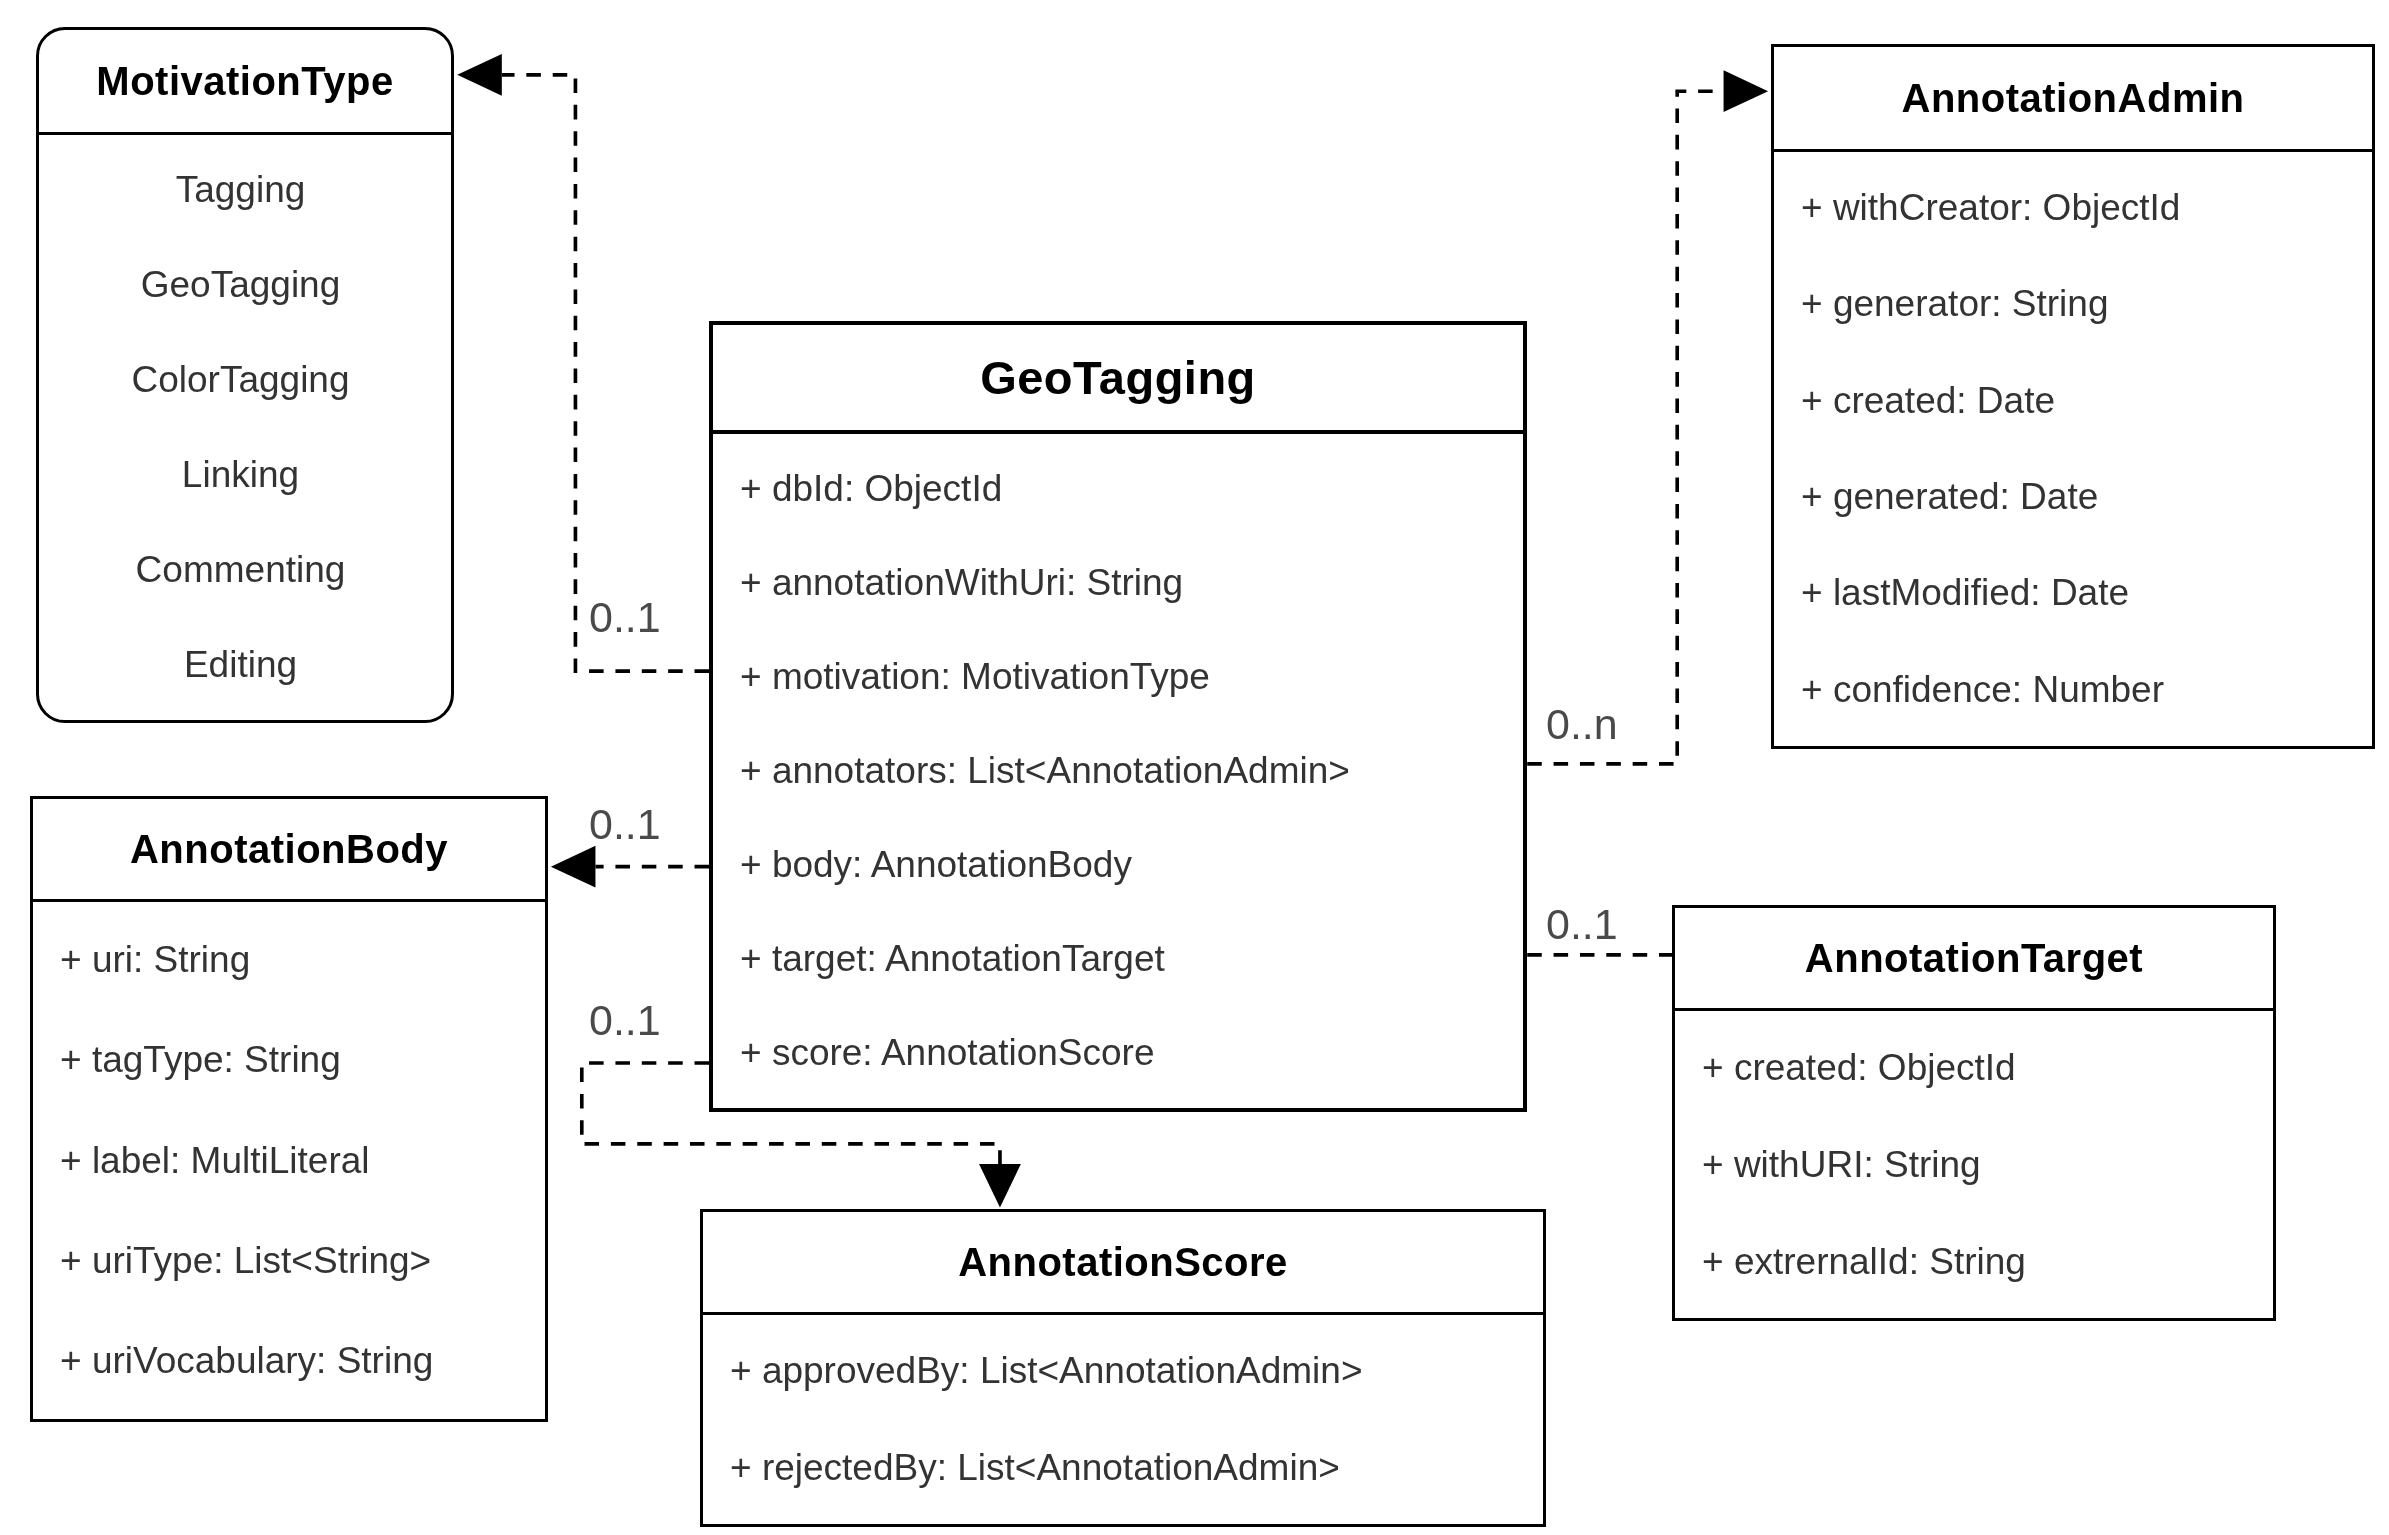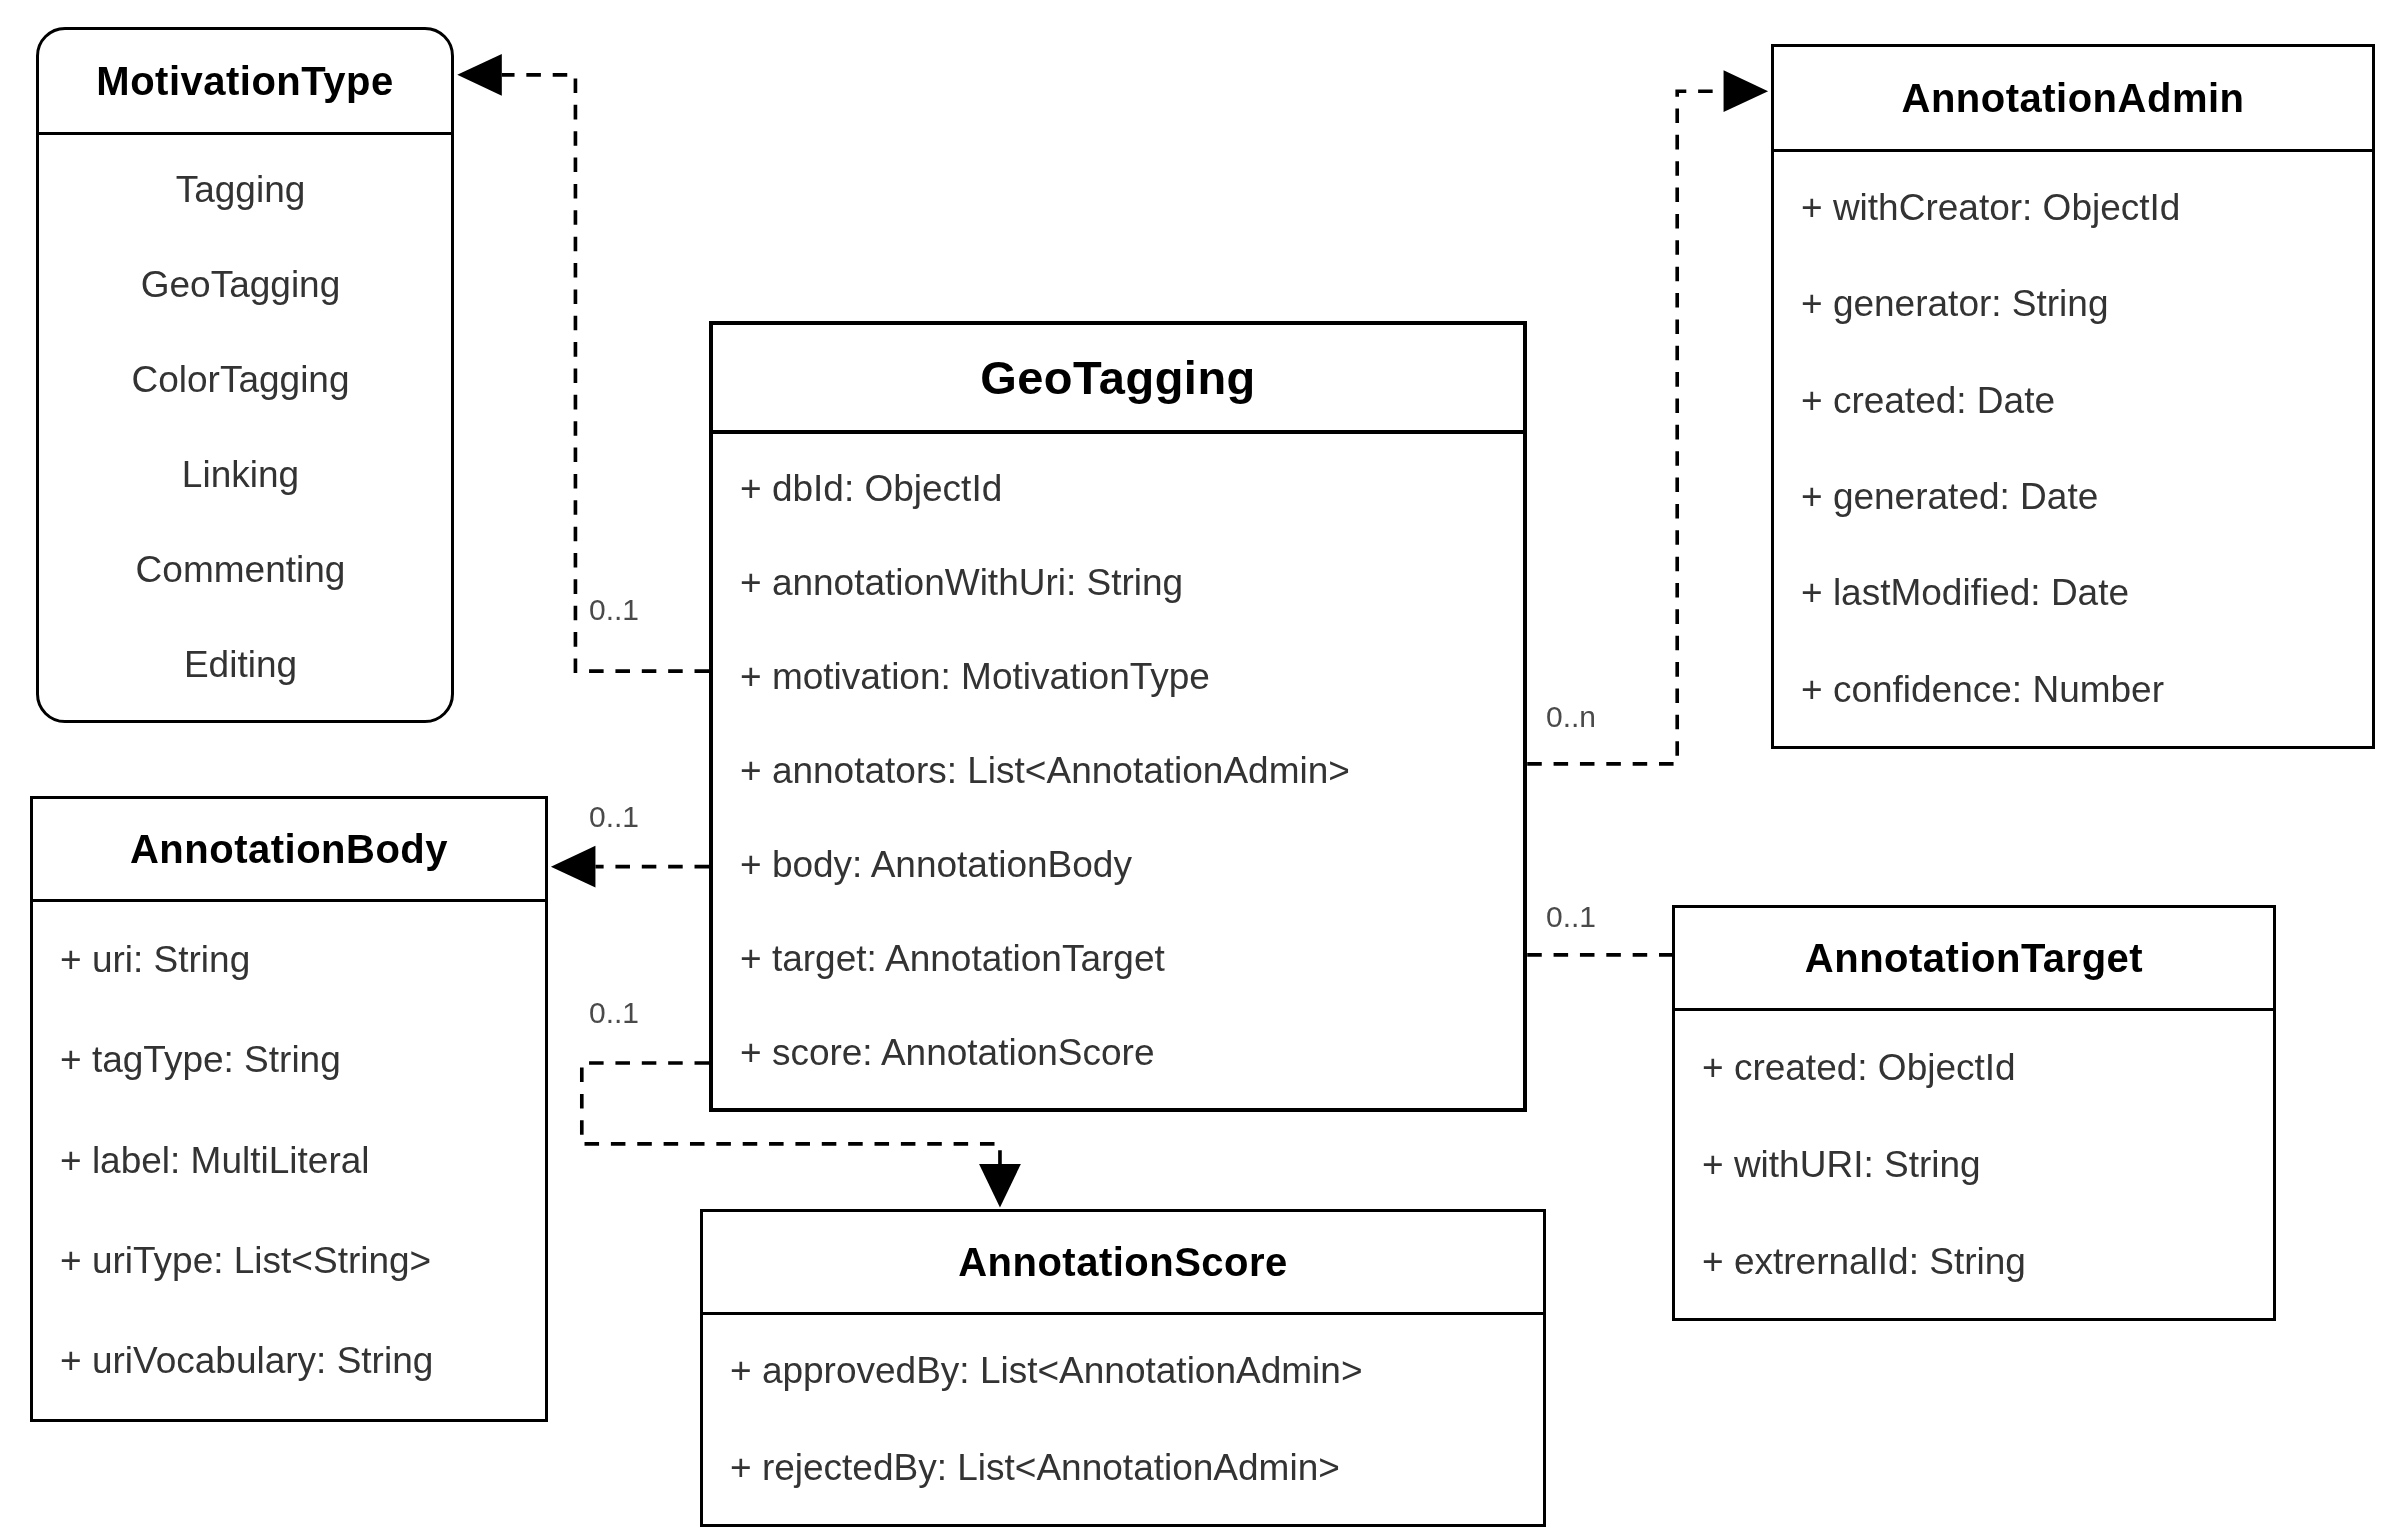--- a/index.html
+++ b/index.html
@@ -55,21 +55,21 @@
     font-size: 37px;
     color: #333333;
     white-space: nowrap;
   }
   .attr-row.centered {
     justify-content: center;
     padding-left: 0;
   }
   .mult-label {
     position: absolute;
-    font-size: 30px;
+    font-size: 43px;
     color: #4a4a4a;
   }
   
   #box-motivation-type  { left: 36px;   top: 27px;   width: 418px; height: 696px; border-radius: 29px; }
   #box-motivation-type .class-title { height: 102px; }
   #box-annotation       { left: 709px;  top: 321px;  width: 818px; height: 791px; border-width: 4.5px; }
   #box-annotation .class-title { height: 105px; border-bottom-width: 4.5px; }
   #box-annotation-admin { left: 1771px; top: 44px;   width: 604px; height: 705px; }
   #box-annotation-admin .class-title { height: 102px; }
   #box-annotation-body  { left: 30px;   top: 796px;  width: 518px; height: 626px; }

